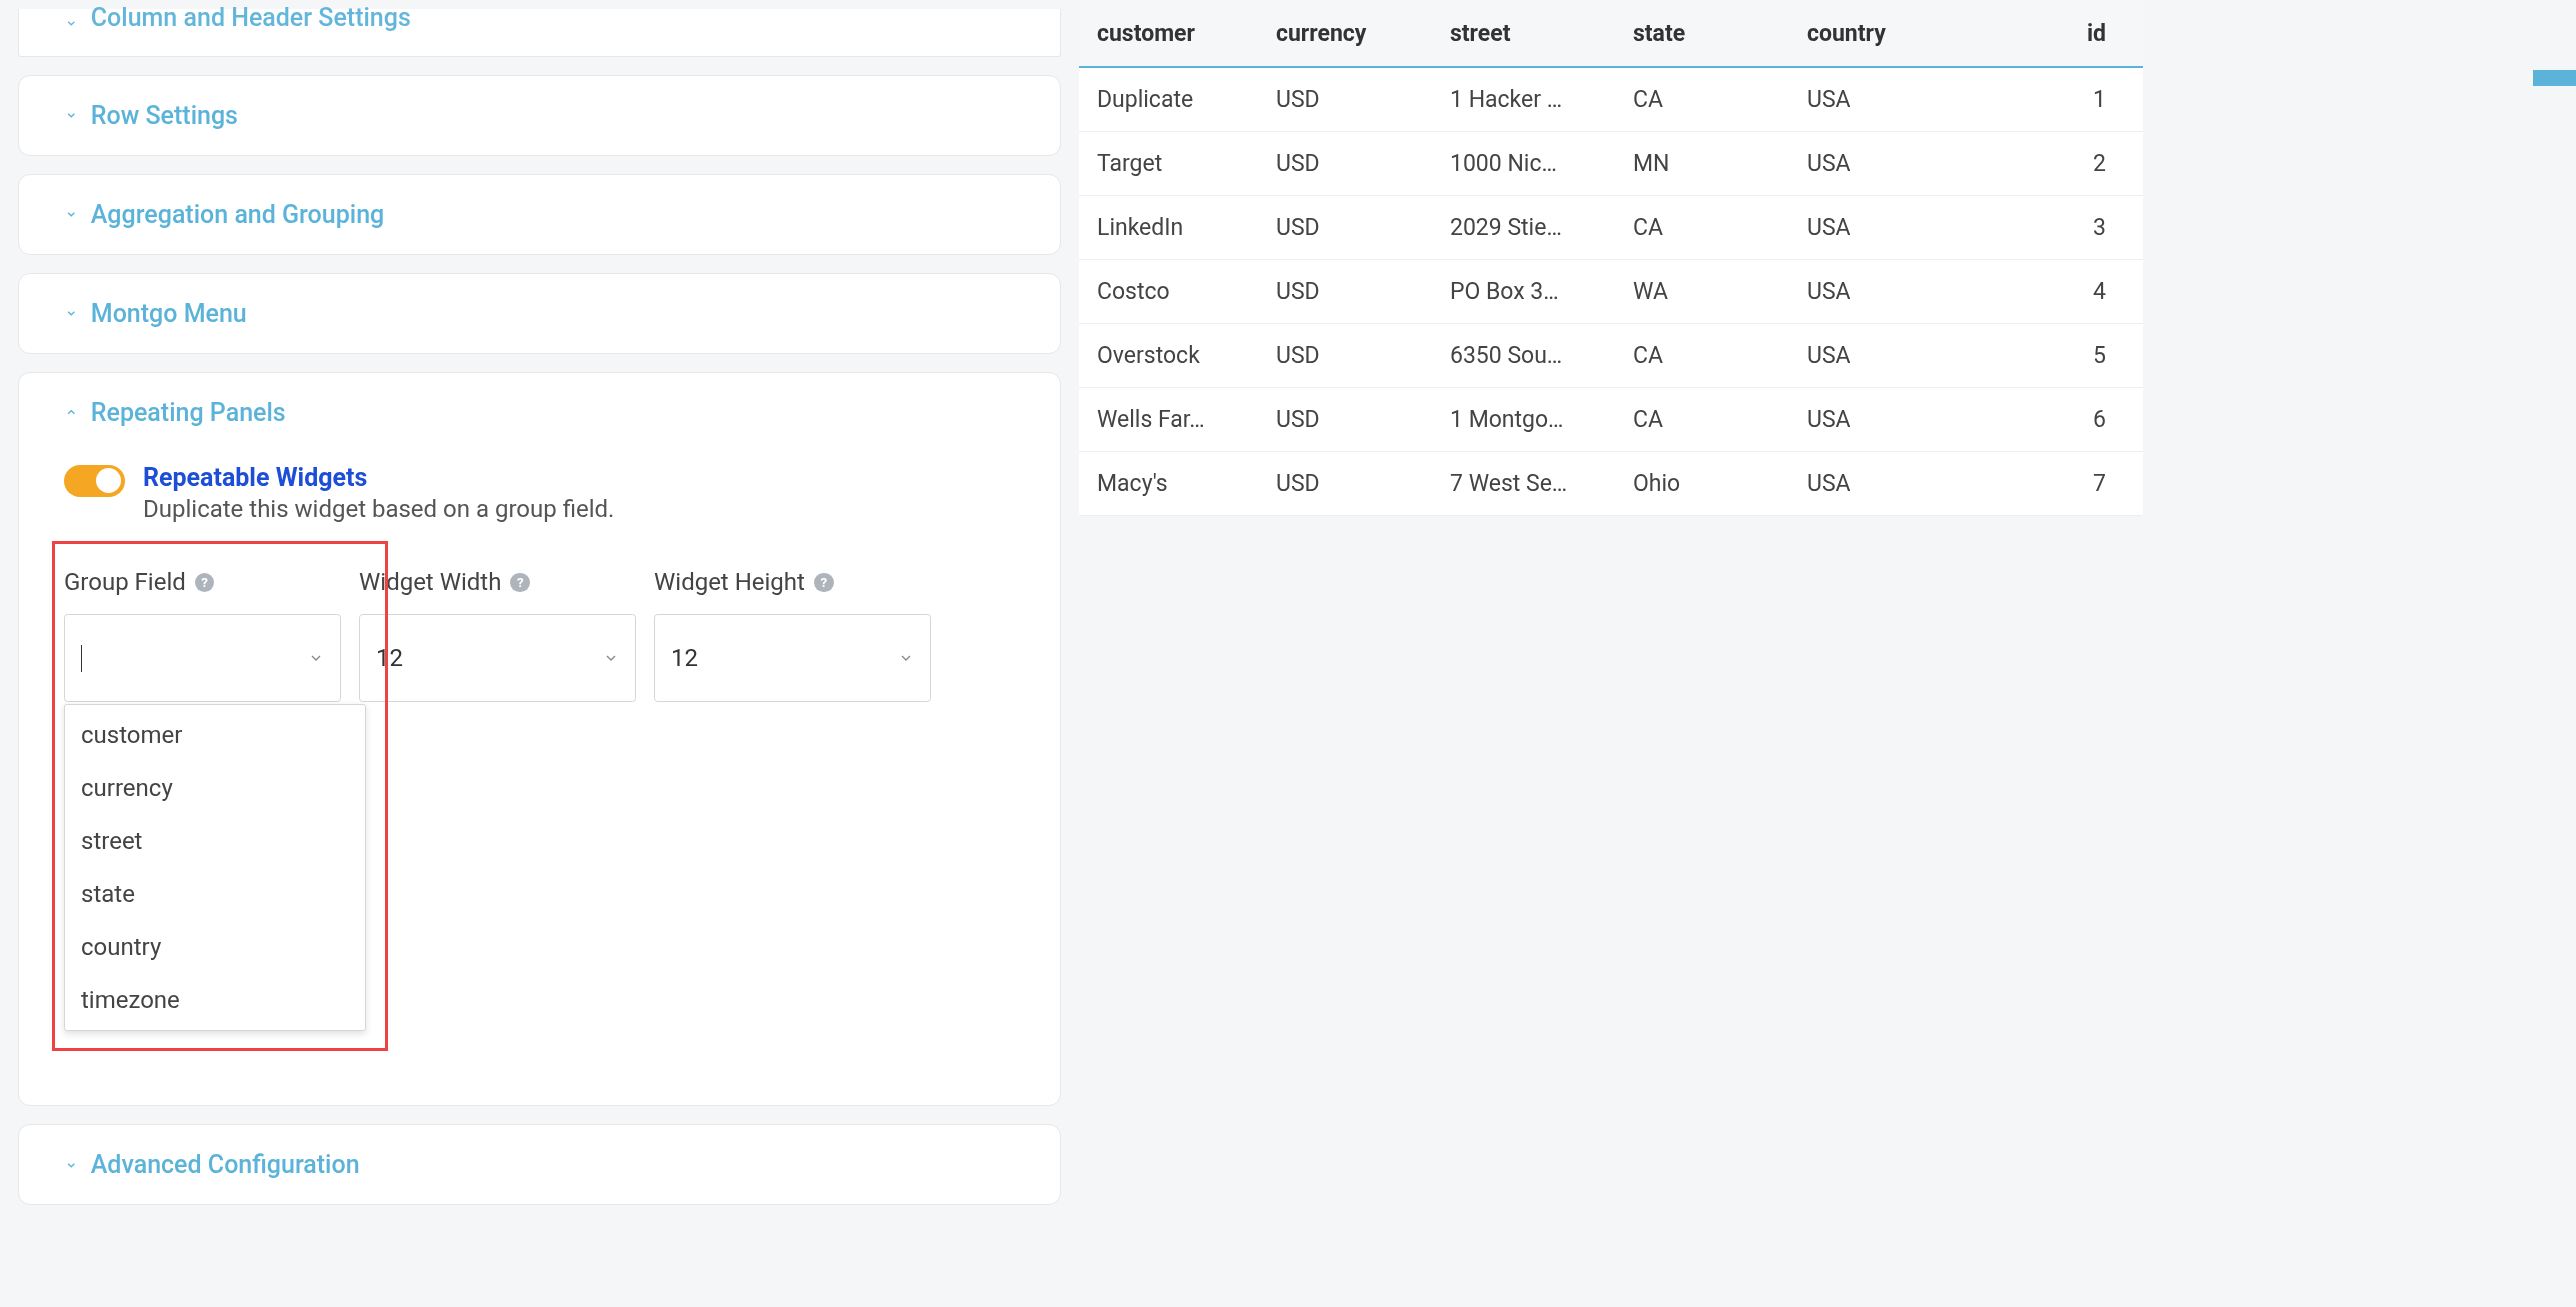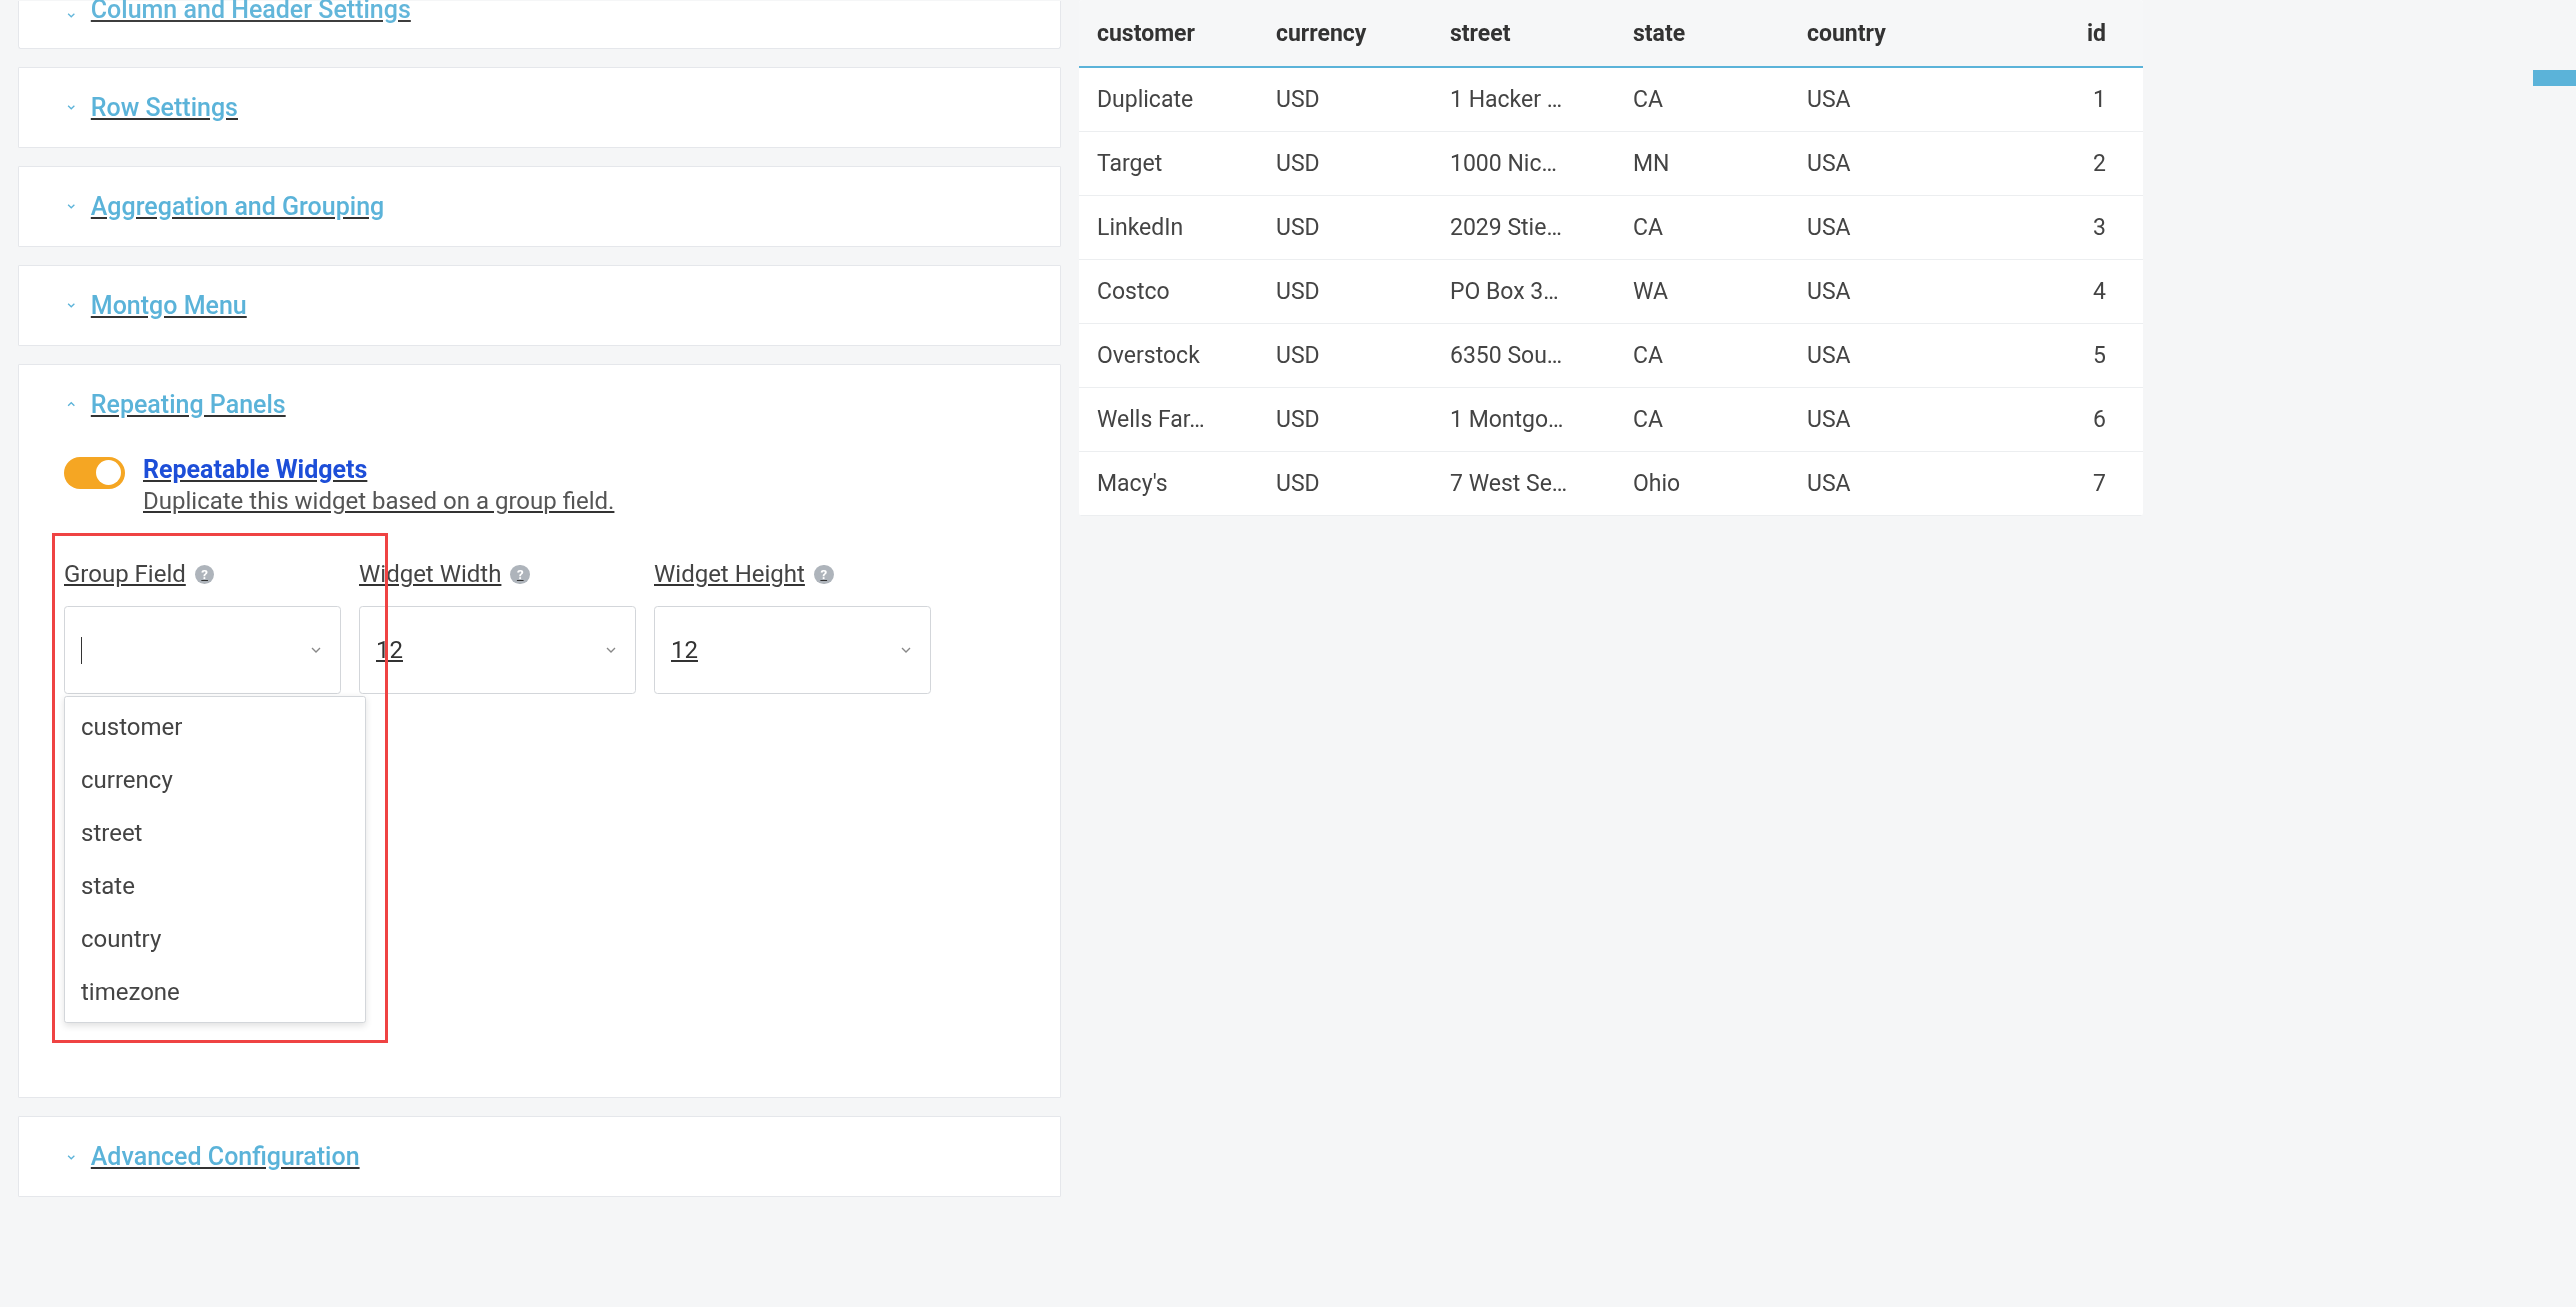--- a/index.html
+++ b/index.html
@@ -17,34 +17,33 @@
     overflow: hidden;
     transform-origin: top left;
   }
   .container {
     display: flex;
     width: 100%;
     height: 100%;
   }
   .left-panel {
     width: 1079px;
-    padding: 8px 18px;
+    padding: 16px 18px;
     display: flex;
     flex-direction: column;
     gap: 18px;
-    text-decoration: underline;
   }
   .right-panel {
     flex: 1;
     padding: 0 9px 0 0;
   }
   .section {
     background: #fff;
     border: 0.9px solid #e5e7eb;
-    border-radius: 1px;
+    border-radius: 12px;
     padding: 25px 45px;
   }
   .section-header {
     display: flex;
     align-items: center;
     gap: 12.5px;
     cursor: pointer;
   }
   .chevron {
     width: 14.3px;

